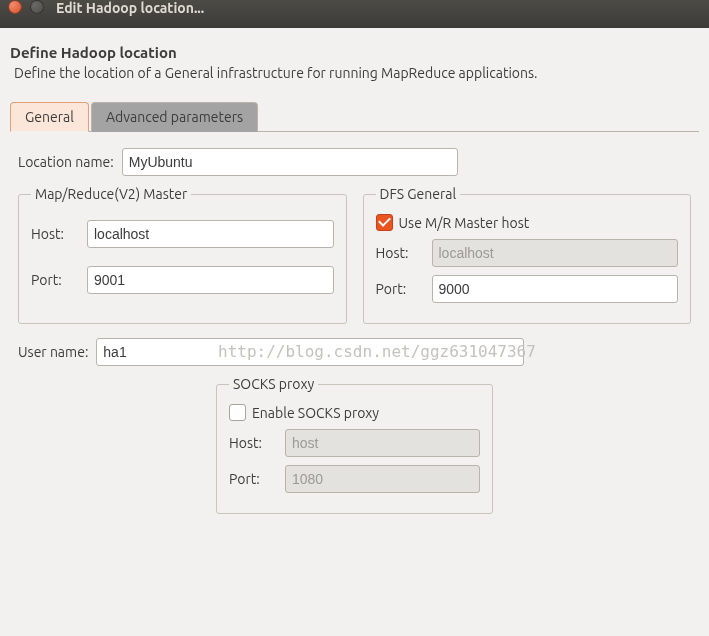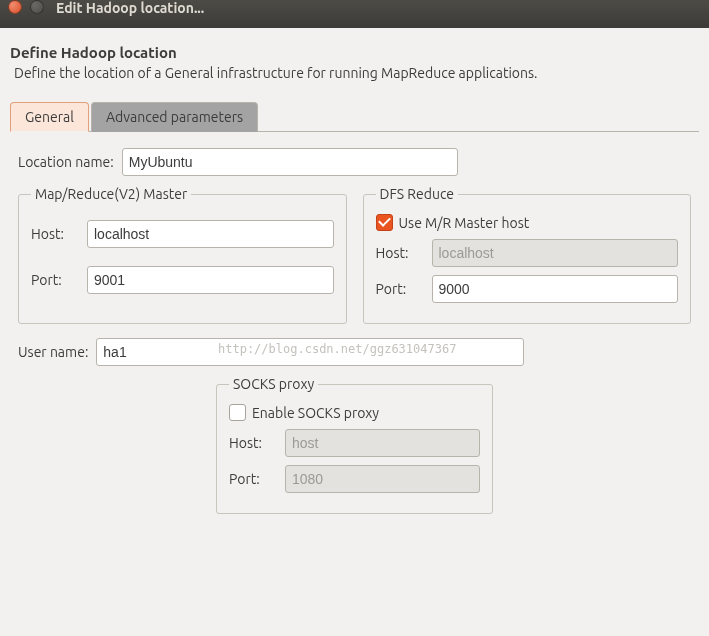--- a/index.html
+++ b/index.html
@@ -150,21 +150,21 @@
   .socks-wrap {
     display: flex;
     justify-content: center;
     margin-top: 6px;
   }
   .socks-wrap fieldset { width: 260px; }
   .watermark {
     position: absolute;
     color: #c4c2bd;
     font-family: monospace;
-    font-size: 12px;
+    font-size: 16px;
     pointer-events: none;
   }
 </style>
 </head>
 <body>
 
 <div class="titlebar">
   <span class="circle-btn btn-close"></span>
   <span class="circle-btn btn-min"></span>
   <span class="titlebar-title">Edit Hadoop location...</span>
@@ -193,21 +193,21 @@
           <span class="label">Host:</span>
           <input type="text" value="localhost" style="">
         </div>
         <div class="field-row" style="margin-top:18px">
           <span class="label">Port:</span>
           <input type="text" value="9001" style="">
         </div>
       </fieldset>
 
       <fieldset>
-        <legend>DFS Reduce</legend>
+        <legend>DFS General</legend>
         <div class="field-row" style="margin-top:2px">
           <input type="checkbox" class="ubuntu-check" checked="" style="">
           <span>Use M/R Master host</span>
         </div>
         <div class="field-row">
           <span class="label">Host:</span>
           <input type="text" disabled="" placeholder="localhost" style="">
         </div>
         <div class="field-row">
           <span class="label">Port:</span>

